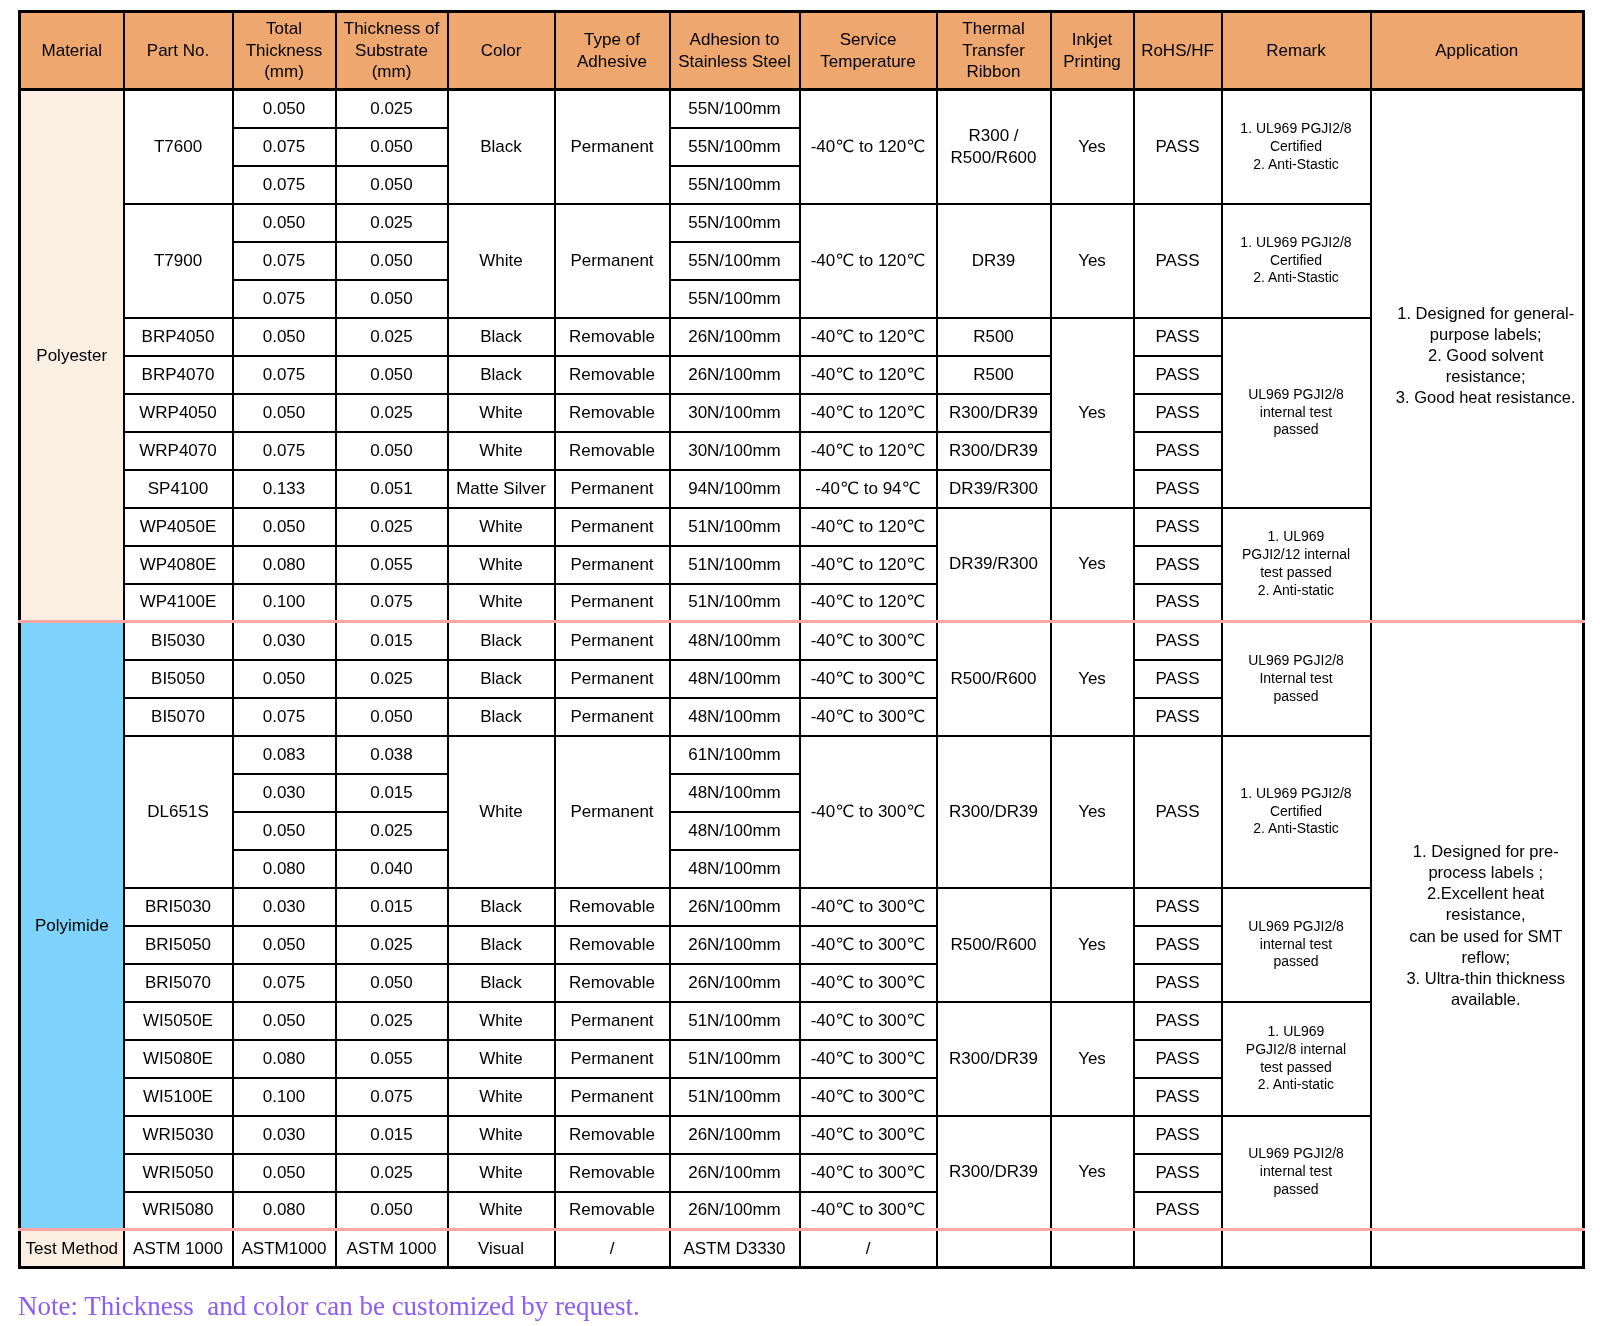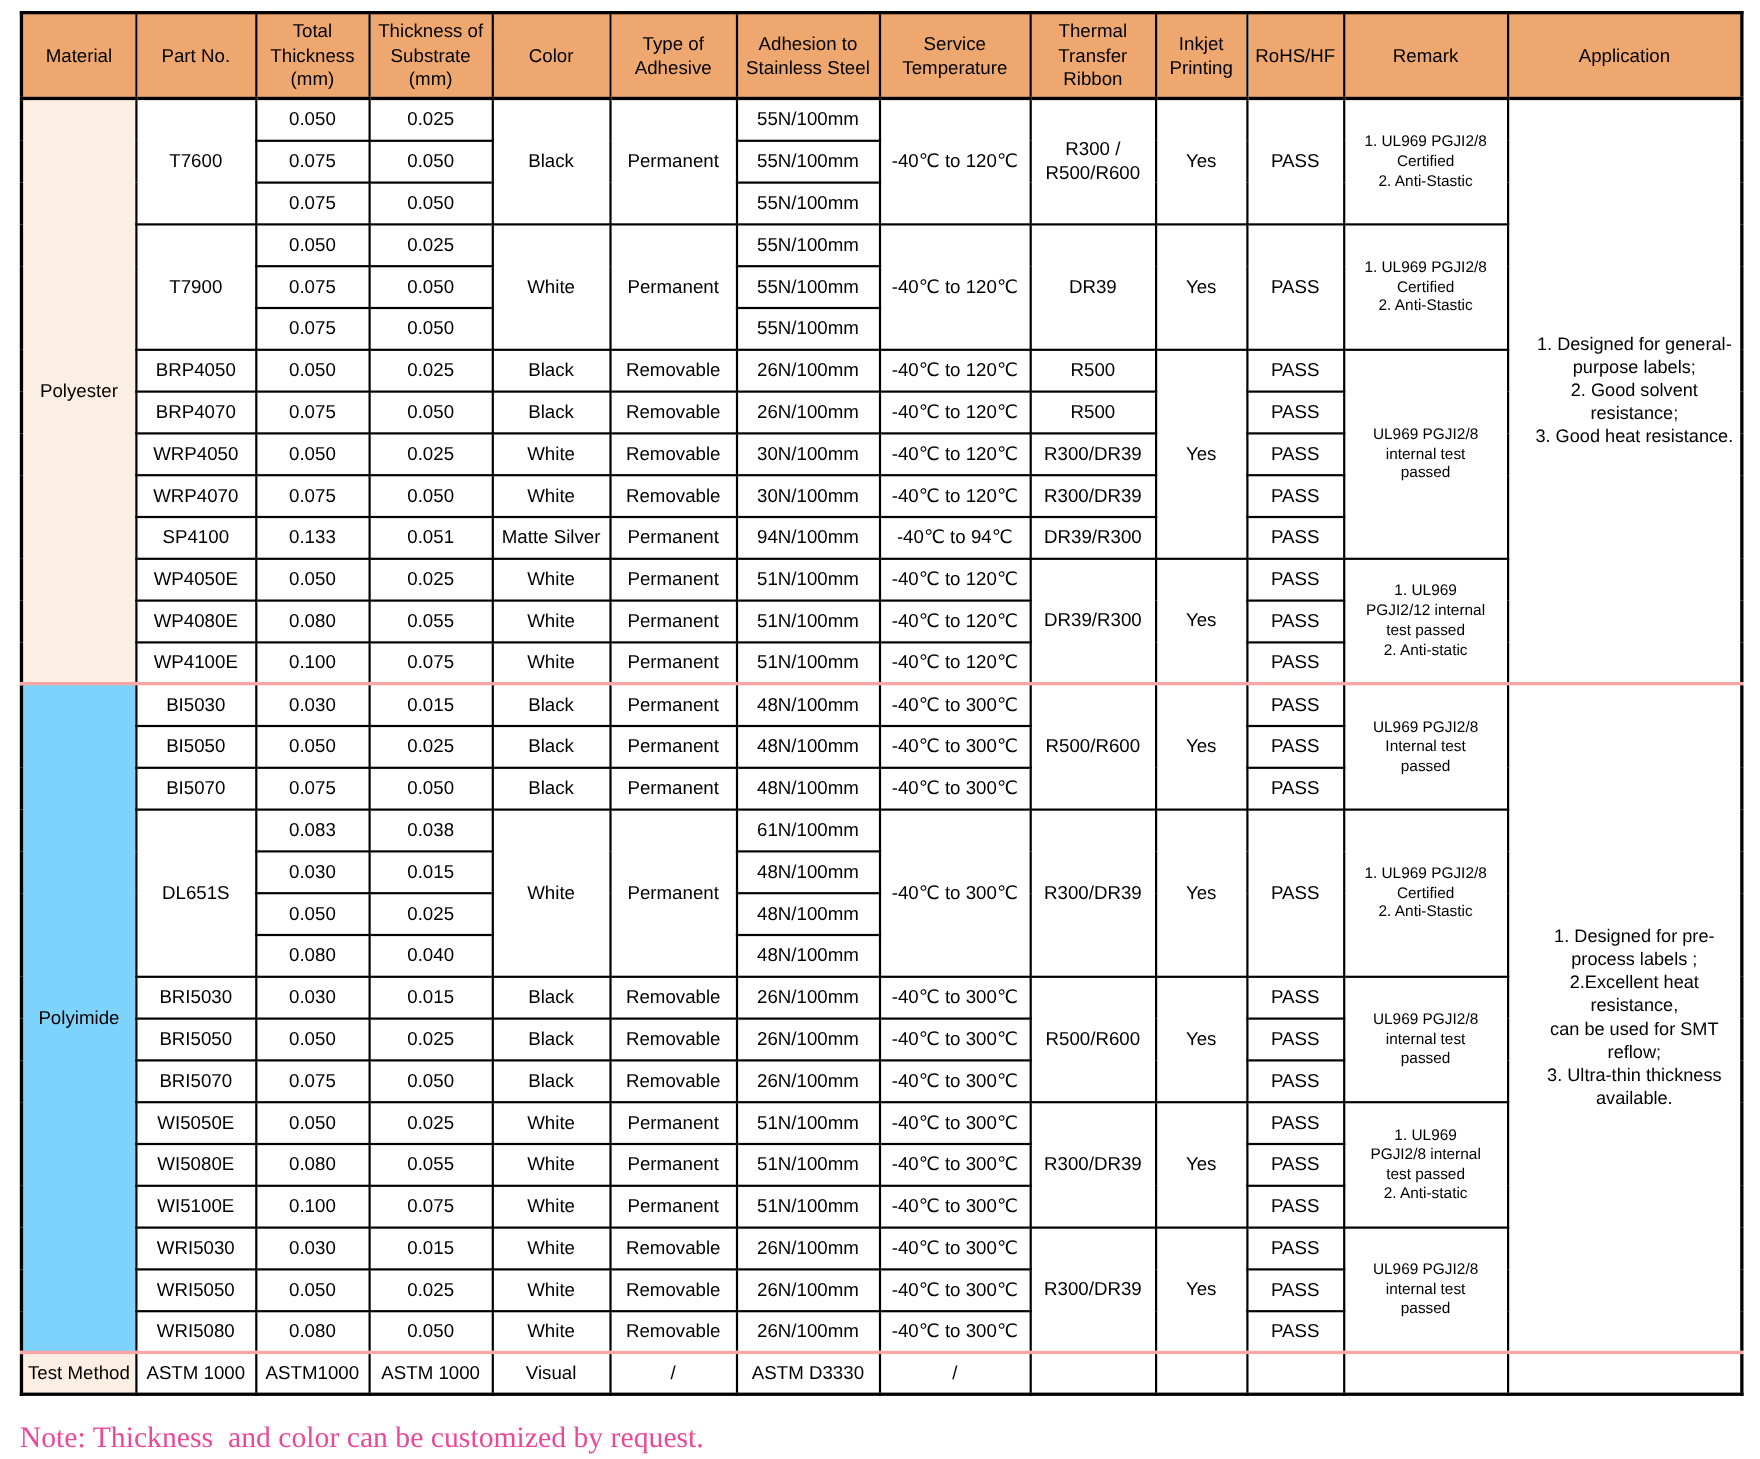--- a/index.html
+++ b/index.html
@@ -437,13 +437,13 @@
           <td class="cell"></td>
           <td class="cell"></td>
           <td class="cell"></td>
           <td class="cell"></td>
           <td class="cell"></td>
         </tr>
       </tbody>
   </table>
 </div>
 
-<div class="note" style="color: #ec4899;">Note: Thickness  and color can be customized by request.</div>
+<div class="note" style="color: #8b5cf6;">Note: Thickness  and color can be customized by request.</div>
 
 </body></html>

